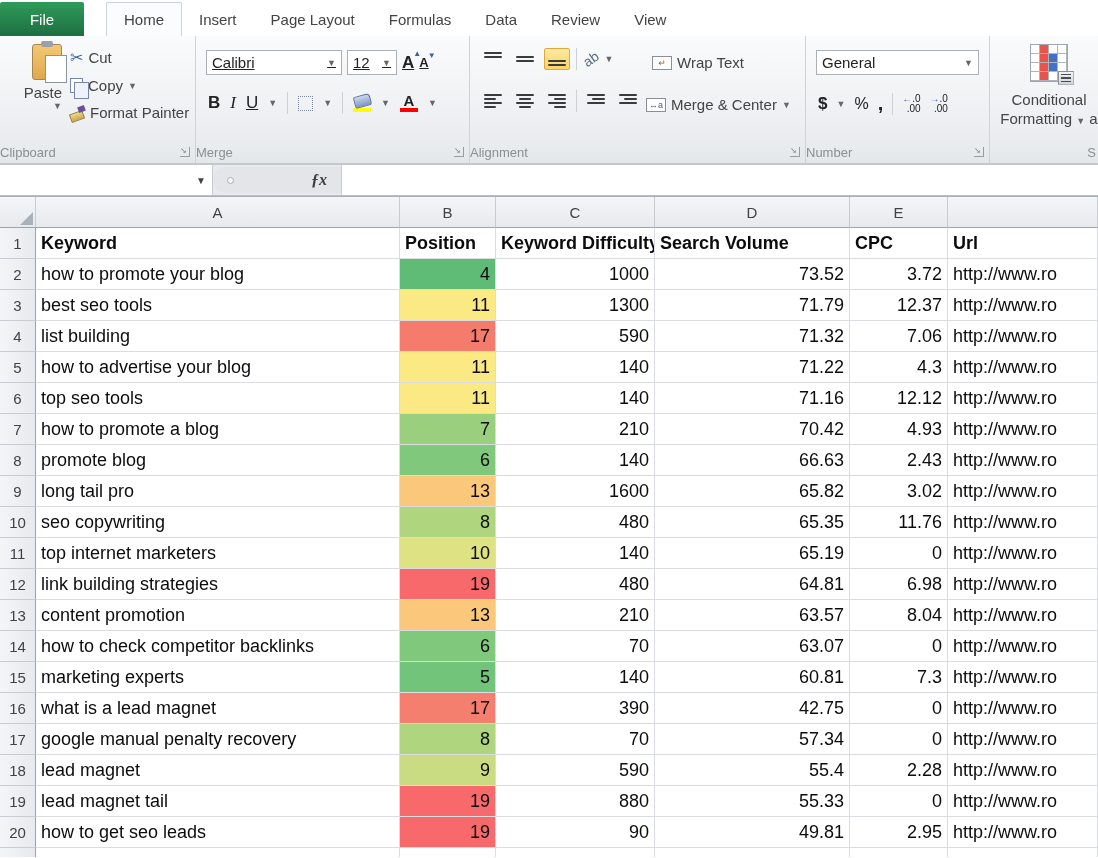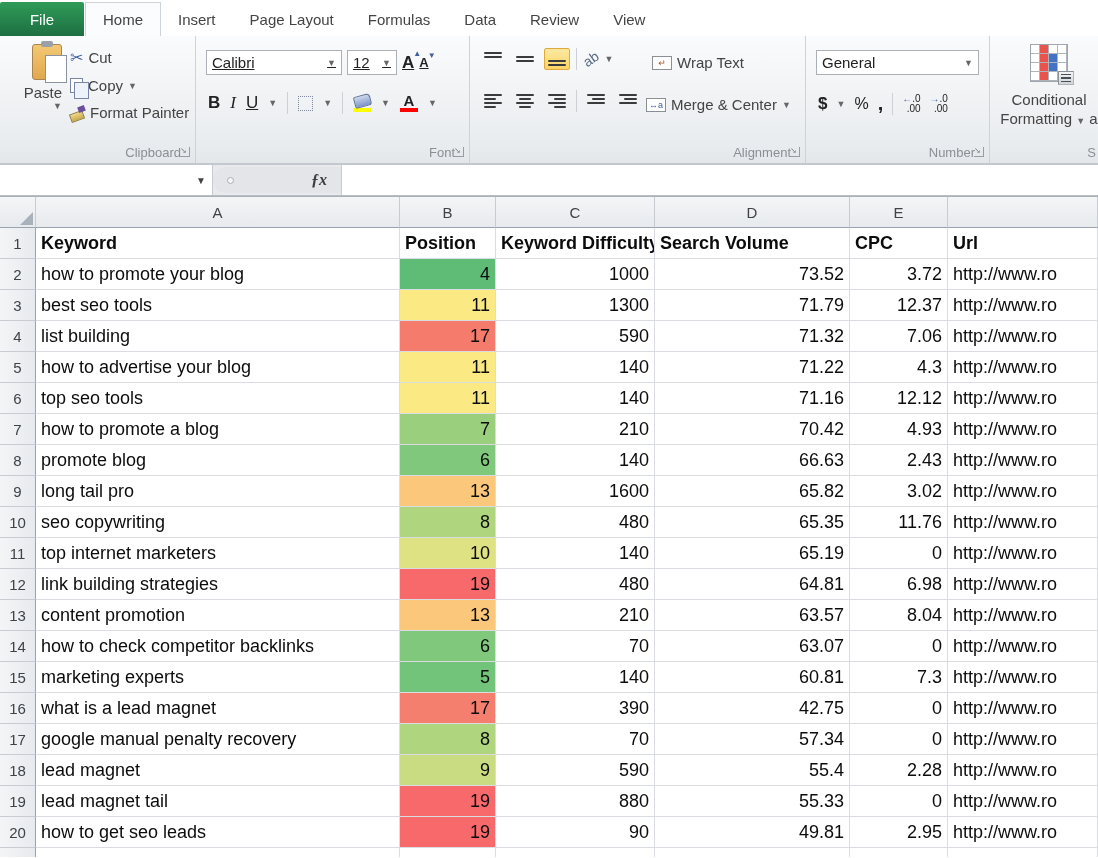--- a/index.html
+++ b/index.html
@@ -12,26 +12,26 @@
   
   .tabbar { height:36px; background:#fff; display:flex; align-items:flex-end; }
   .file-tab {
     width:84px; height:34px; margin:2px 0 0 0;
     background:linear-gradient(#2f9b58,#1e6f41);
     border-radius:2px 2px 0 0; color:#fff; font-size:15px;
     display:flex; align-items:center; justify-content:center;
   }
   .tab { height:34px; padding:0 17px; display:flex; align-items:center;
     font-size:15px; color:#444; }
-  .tab.active { background:#fbfcfd; border:1px solid #cfd4d9; border-bottom:none; margin-left:1px; }
+  .tab.active { background:#fbfcfd; border:1px solid #cfd4d9; border-bottom:none; margin-left:22px; }
   
   .ribbon { height:129px; background:linear-gradient(#fafbfc,#e9ecef 86%,#e3e7ea);
     border-bottom:2px solid #c3c8ce; display:flex; position:relative; }
   .group { position:relative; height:100%; border-right:1px solid #cfd3d8; flex:none; }
-  .group-label { position:absolute; bottom:3px; left:0; right:14px; text-align:right;
+  .group-label { position:absolute; bottom:3px; left:0; right:14px; text-align:left;
     color:#8a8f94; font-size:13px; }
   .launcher { position:absolute; bottom:6px; right:5px; width:10px; height:10px;
     border-right:1px solid #989da3; border-bottom:1px solid #989da3;
     font-size:8px; color:#767b80; line-height:8px; text-align:left; }
   .btn { display:flex; align-items:center; gap:5px; padding:2px 4px; border-radius:2px;
     font-size:15px; color:#444; white-space:nowrap; }
   .mini-arrow { font-size:9px; color:#666; }
   
   .g-clipboard { width:196px; }
   .paste-btn { position:absolute; left:6px; top:8px; width:56px; height:96px;
@@ -204,21 +204,21 @@
         <span class="bucket"></span>
         <span class="color-bar" style="background:#ffff00"></span>
       </span>
       <span class="mini-arrow">▼</span>
       <span style="display:inline-flex;flex-direction:column;align-items:center;">
         <span style="font-weight:bold;font-size:15px;line-height:13px;">A</span>
         <span class="color-bar" style="background:#ff0000"></span>
       </span>
       <span class="mini-arrow">▼</span>
     </div>
-    <div class="group-label">Font</div>
+    <div class="group-label">Merge</div>
     <div class="launcher">↘</div>
   </div>
 
   <div class="group g-align">
     <div class="al-row1">
       <span class="icon-btn">
         <span class="lines-icon" style="justify-content:flex-start">
             <span class="bar"></span>
             <span class="bar"></span>
           </span>

